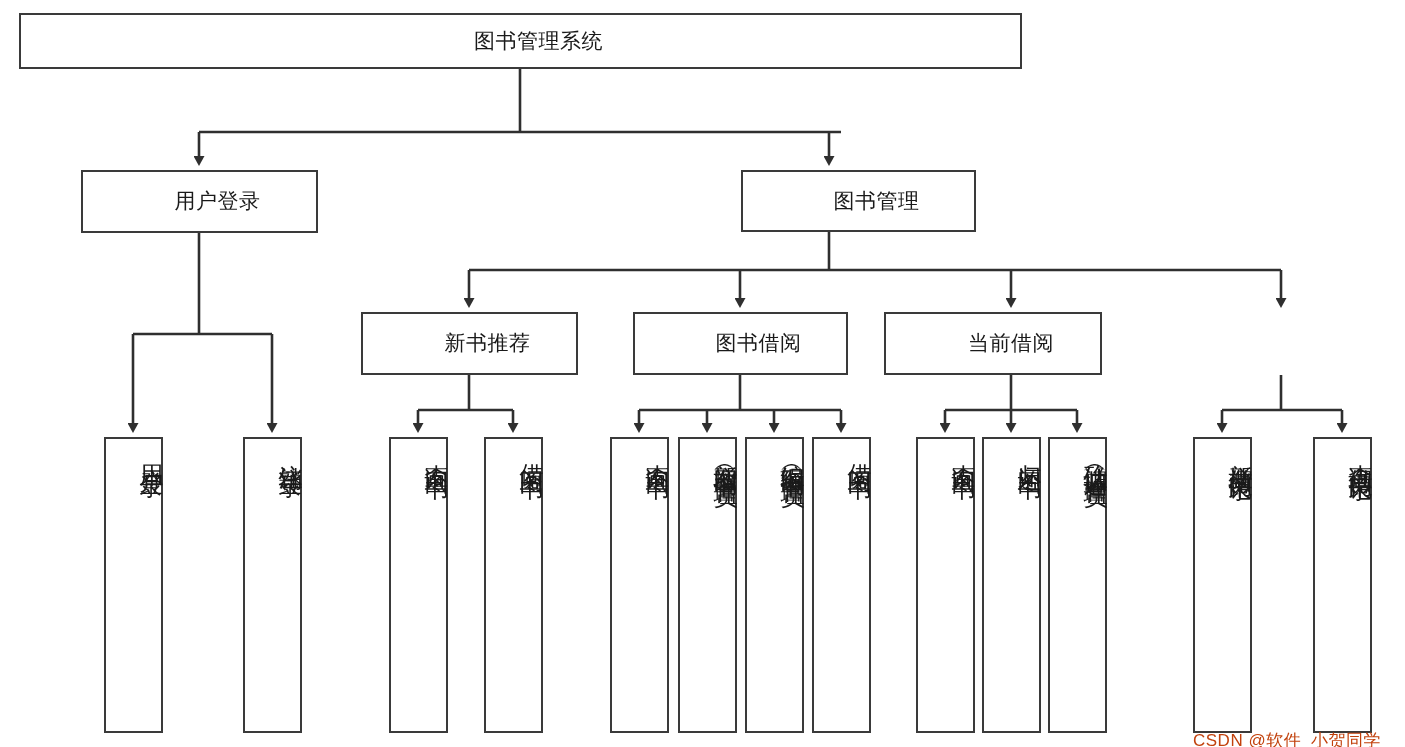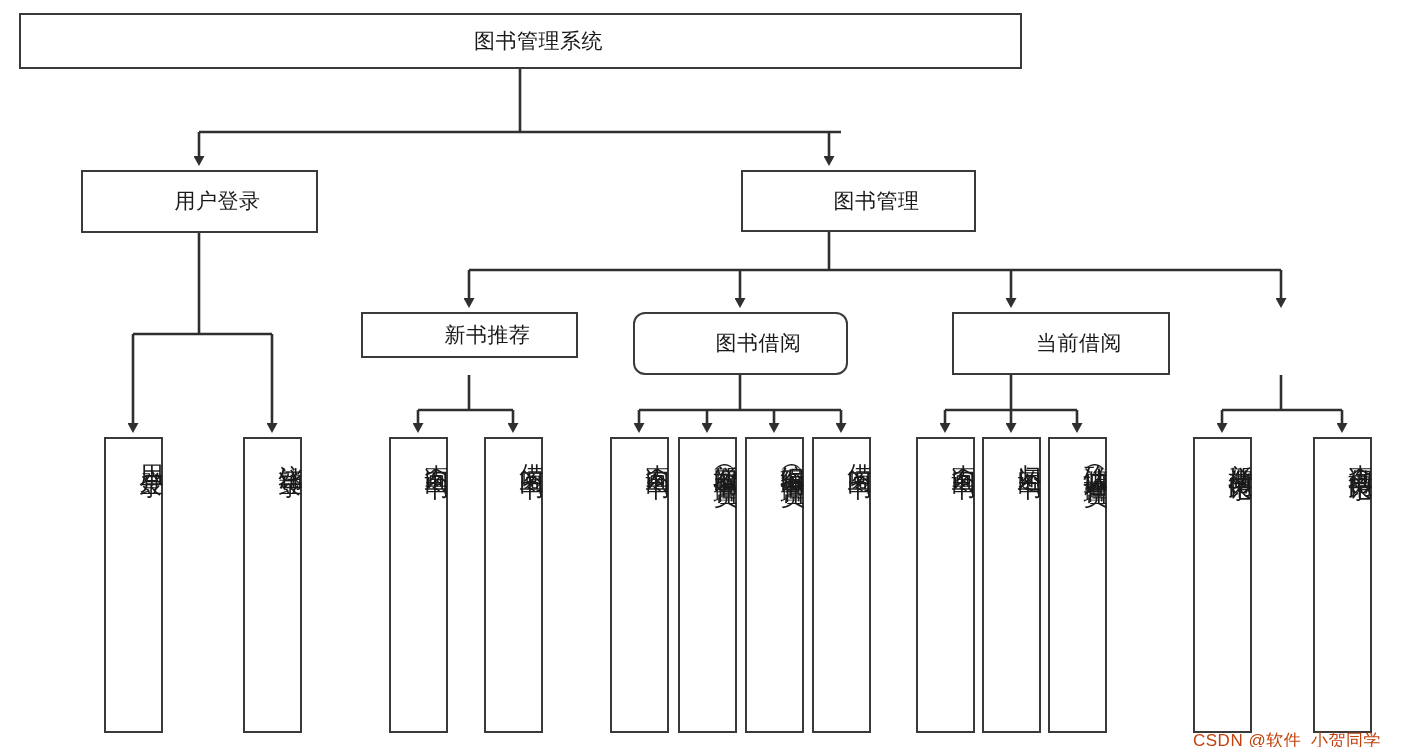--- a/index.html
+++ b/index.html
@@ -136,27 +136,27 @@
     <span class="lbl">图书管理系统</span>
   </div>
 
   <div class="node horiz" style="left:81px; top:170px; width:237px; height:63px;">
     <span class="lbl">用户登录</span>
   </div>
   <div class="node horiz" style="left:712px; top:170px; width:235px; height:62px;margin-left:29px;">
     <span class="lbl">图书管理</span>
   </div>
 
-  <div class="node horiz" style="left:361px; top:312px; width:217px; height:46px;">
+  <div class="node horiz" style="left:361px; top:312px; width:217px; height:63px;">
     <span class="lbl">新书推荐</span>
   </div>
-  <div class="node horiz" style="left:633px; top:312px; width:215px; height:63px;border-radius:12px;">
+  <div class="node horiz" style="left:633px; top:312px; width:215px; height:63px;">
     <span class="lbl">图书借阅</span>
   </div>
-  <div class="node horiz" style="left:952px; top:312px; width:218px; height:63px;">
+  <div class="node horiz" style="left:884px; top:312px; width:218px; height:63px;">
     <span class="lbl">当前借阅</span>
   </div>
 
   <div class="node leaf" style="left:104px; top:437px; width:59px; height:296px;">
     <span class="lbl">用户登录</span>
   </div>
   <div class="node leaf" style="left:243px; top:437px; width:59px; height:296px;">
     <span class="lbl">注销登录</span>
   </div>
 

